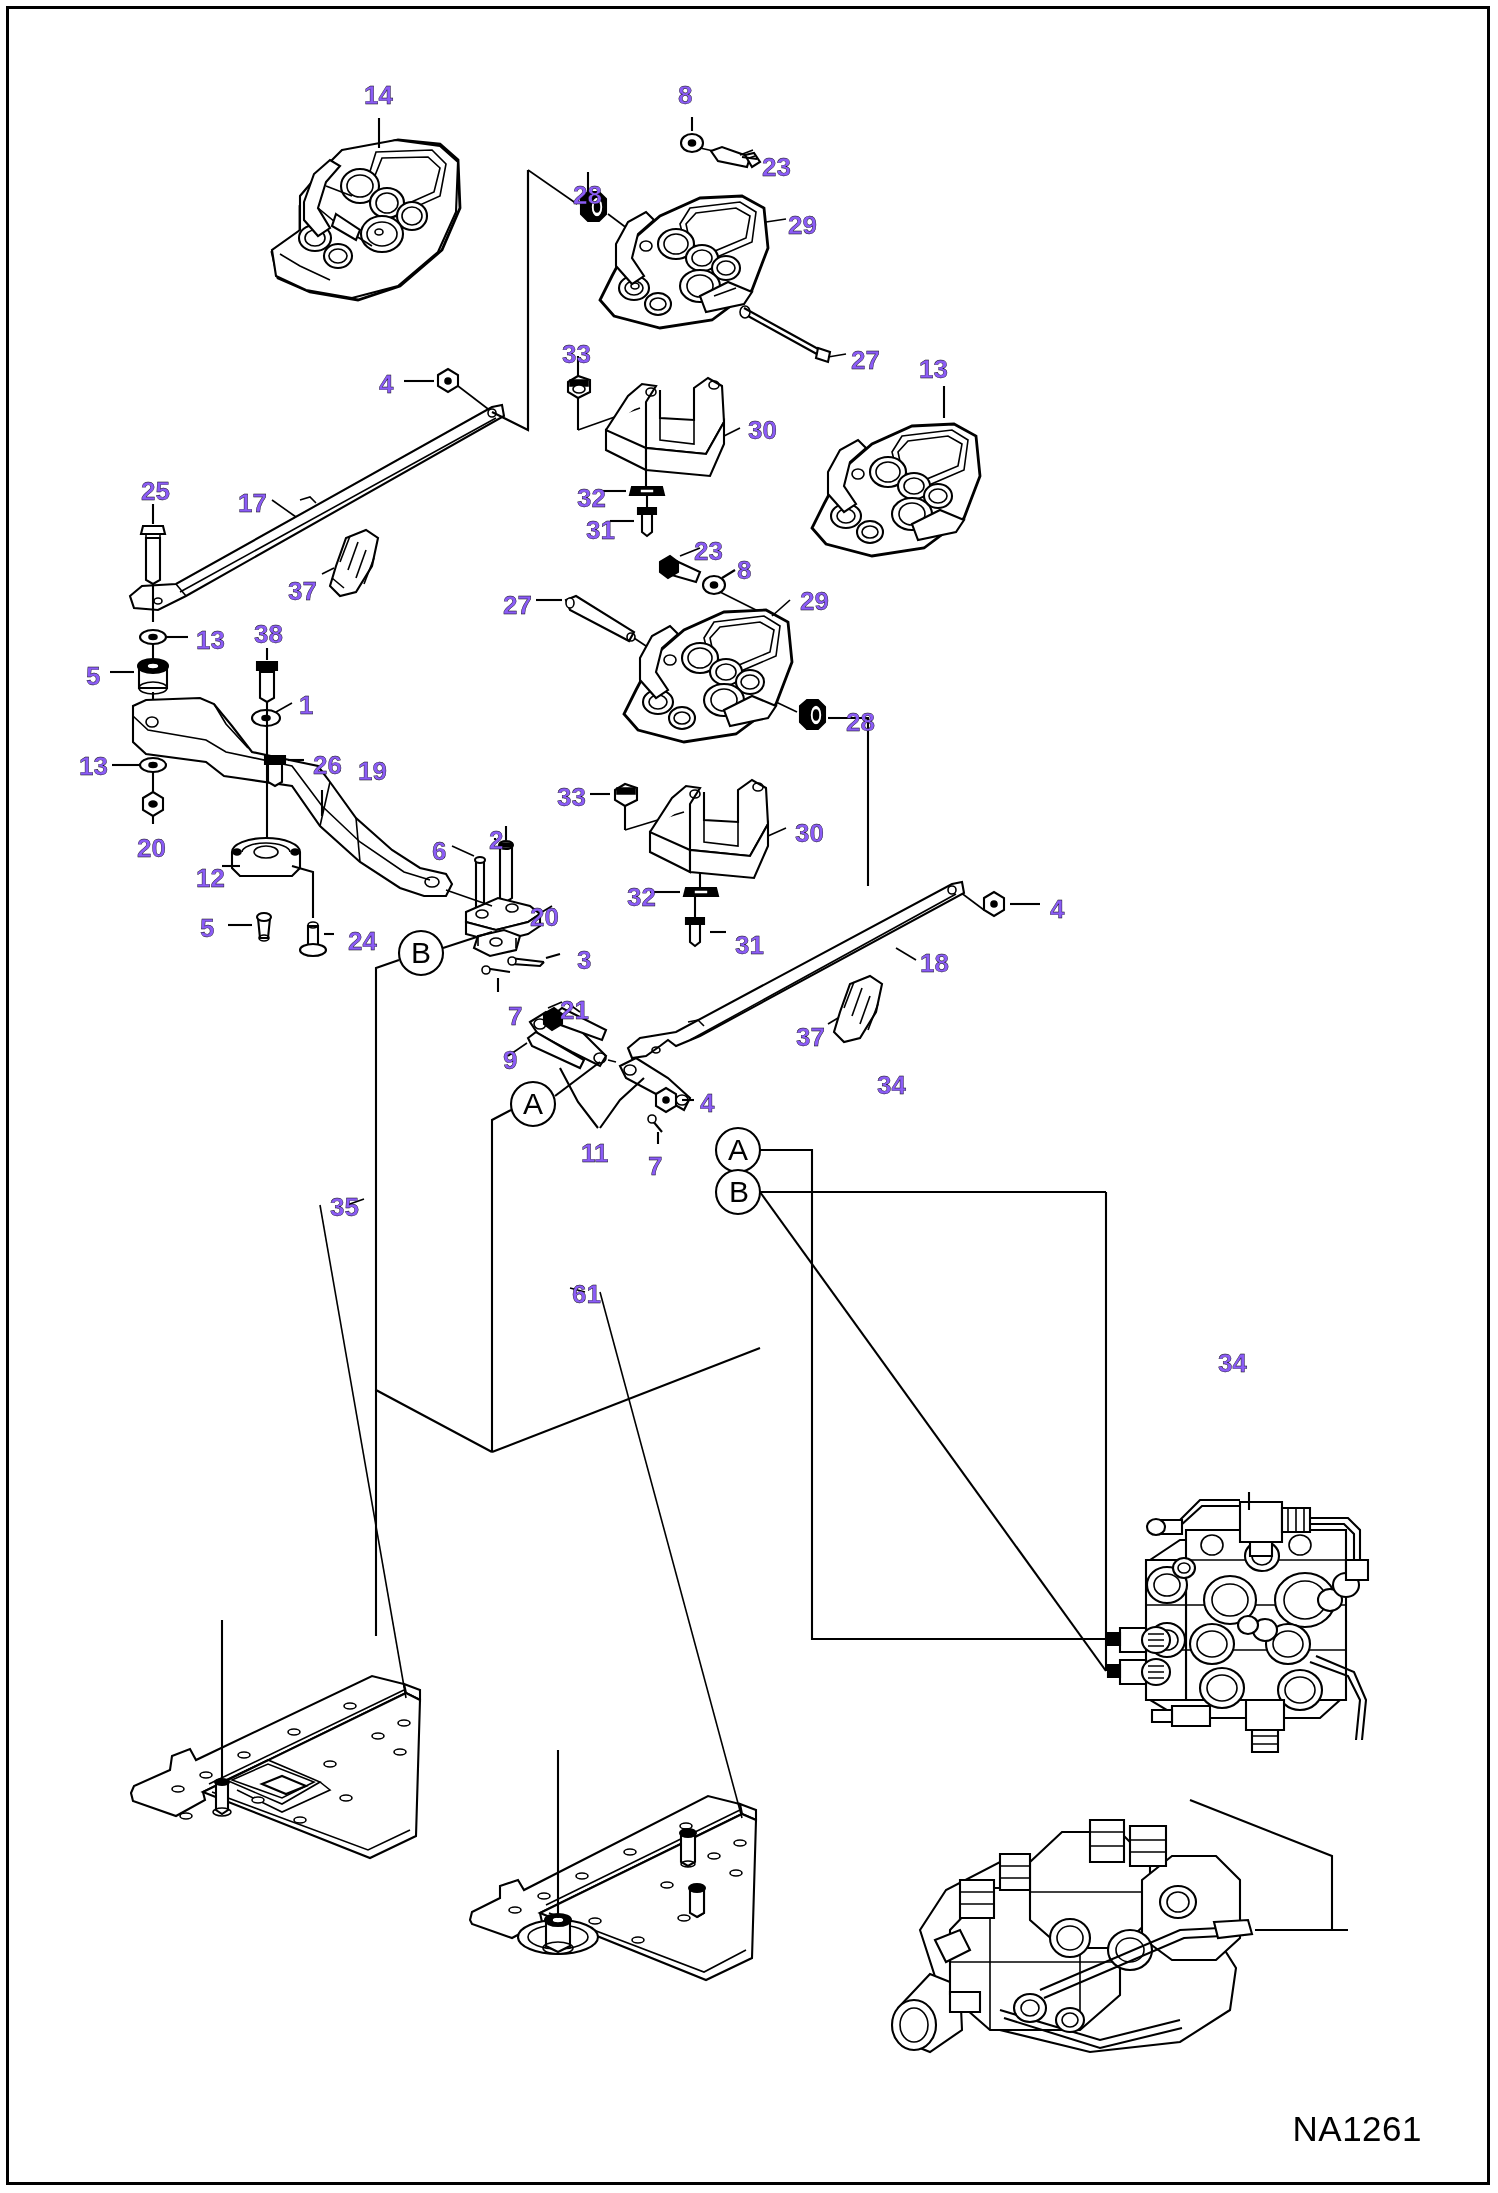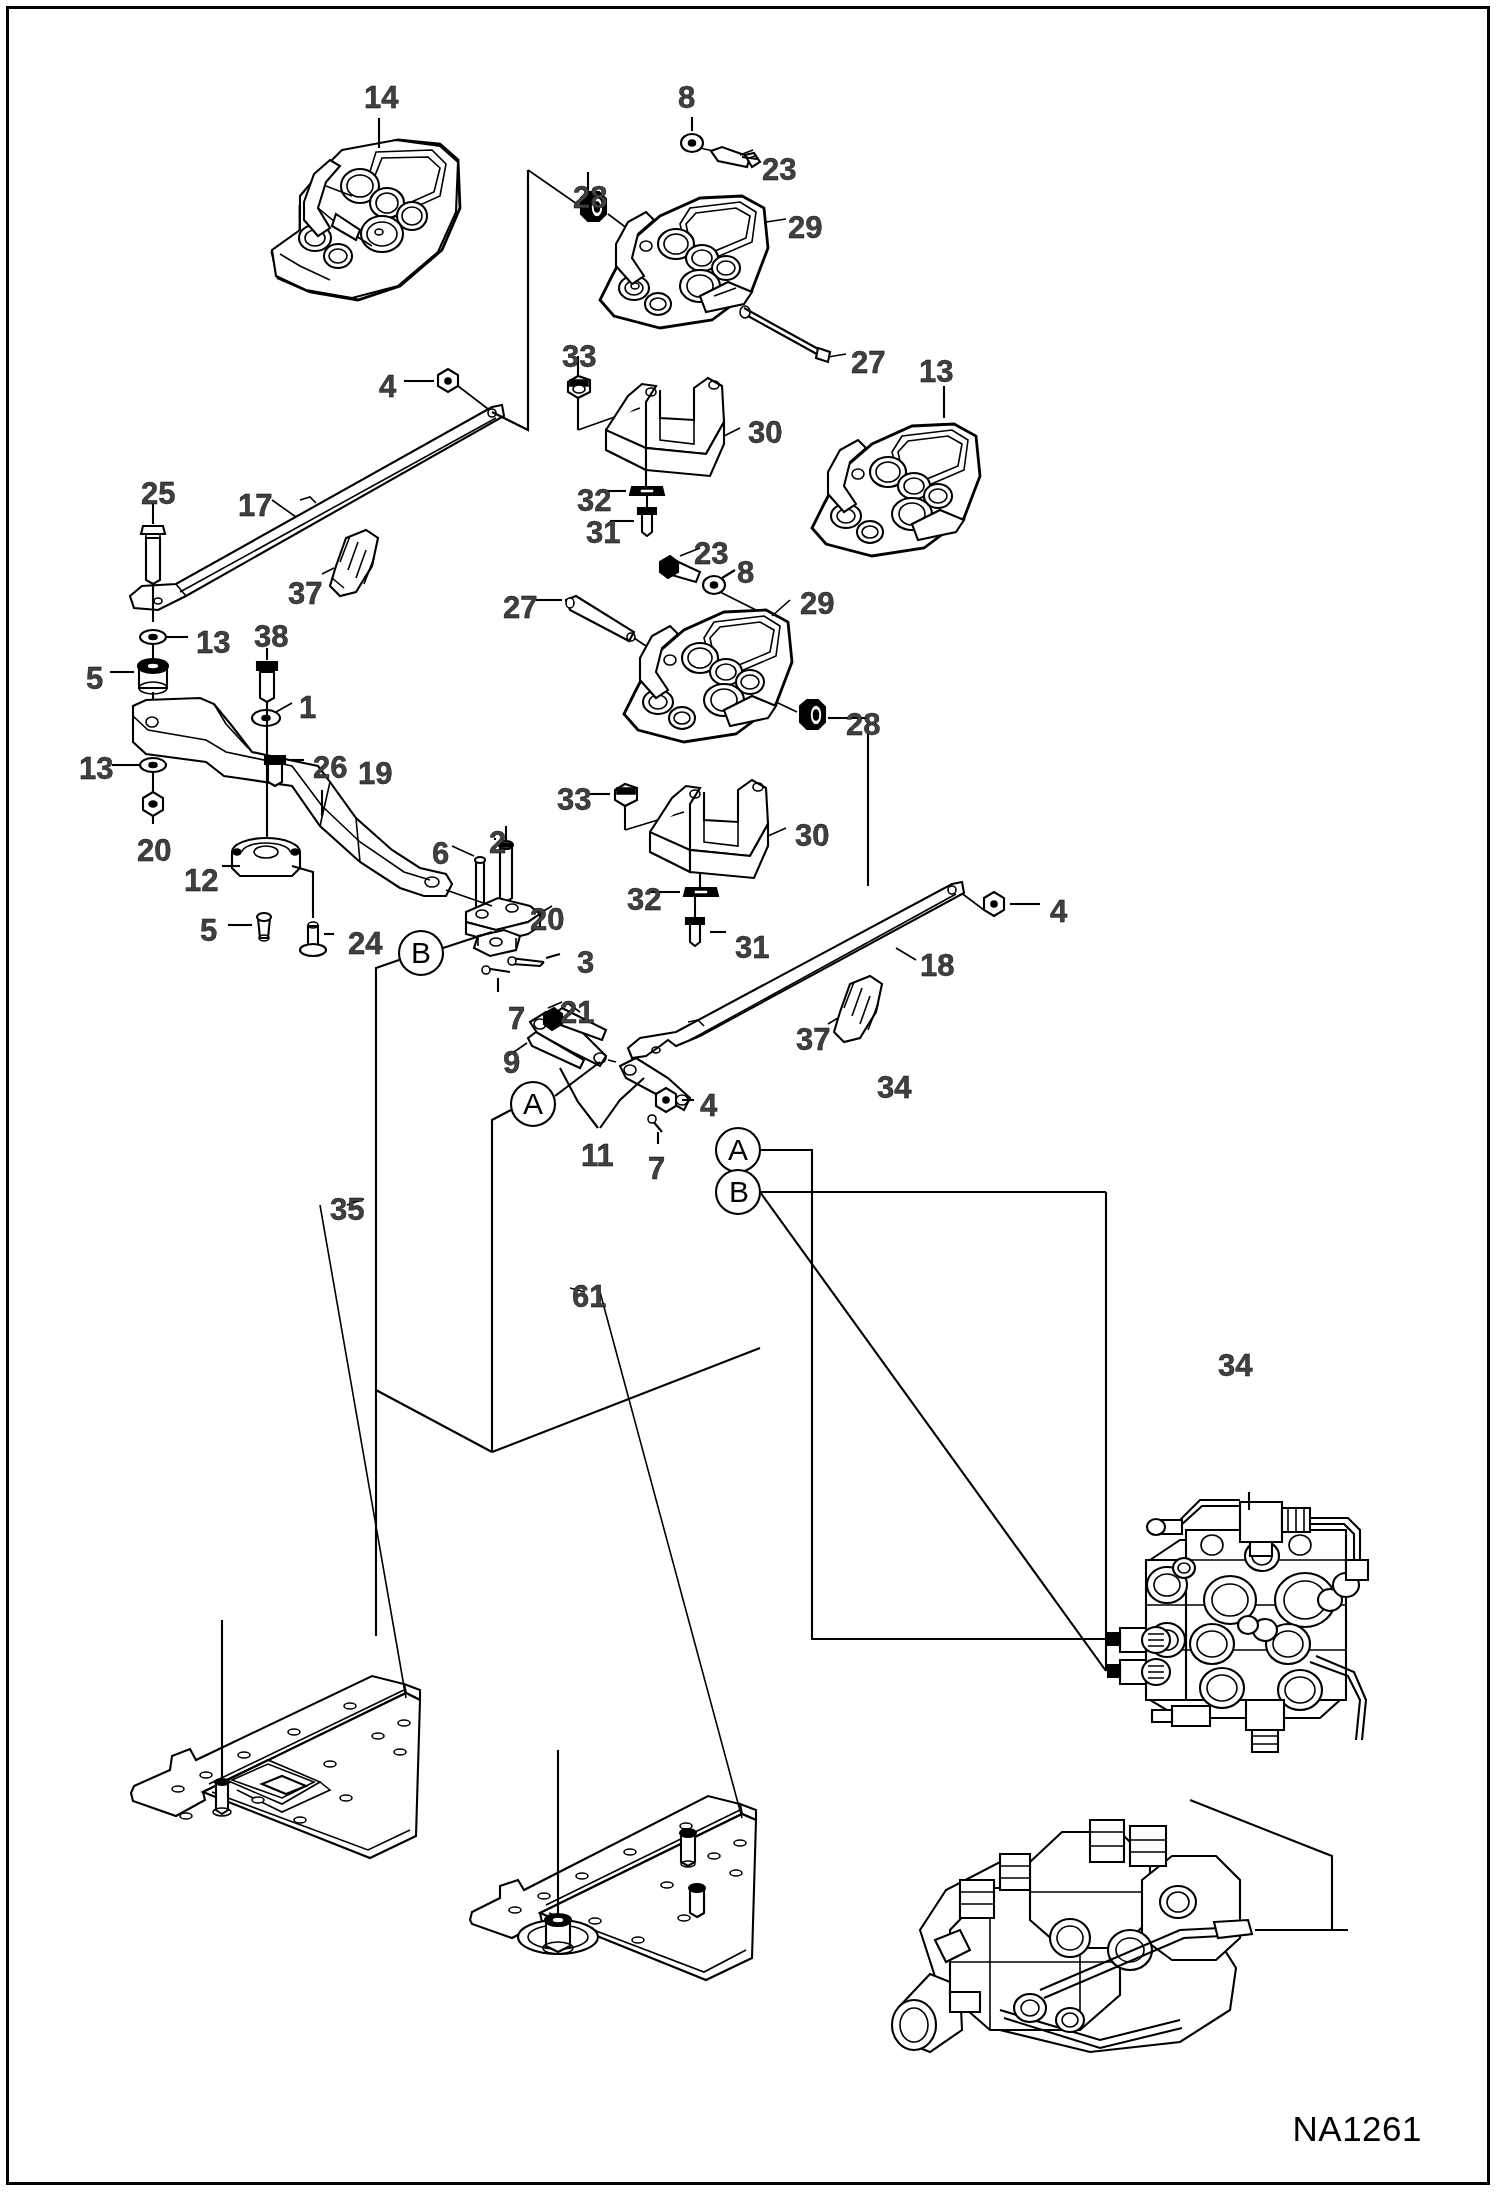--- a/index.html
+++ b/index.html
@@ -15,22 +15,22 @@
     position:absolute;left:6px;top:6px;
     width:1484px;height:2179px;
     border:3px solid #000;
     box-sizing:border-box;
   }
   #drawing{position:absolute;left:0;top:0;width:1498px;height:2193px;}
   .callout{
     position:absolute;
     font-family:"Liberation Sans",sans-serif;
     font-weight:bold;
-    font-size:31px;
-    color:#404040;
+    font-size:26px;
+    color:#8b5cf6;
     line-height:1;
     white-space:nowrap;
     -webkit-text-stroke:0.4px #000;
   }
   .ref-letter{
     position:absolute;
     font-family:"Liberation Sans",sans-serif;
     font-size:30px;
     color:#000;
     line-height:1;
@@ -759,21 +759,21 @@
     <span class="callout" style="left:299px;top:692px">1</span>
     <span class="callout" style="left:846px;top:709px">28</span>
     <span class="callout" style="left:79px;top:753px">13</span>
     <span class="callout" style="left:313px;top:752px">26</span>
     <span class="callout" style="left:358px;top:758px">19</span>
     <span class="callout" style="left:557px;top:784px">33</span>
     <span class="callout" style="left:795px;top:820px">30</span>
     <span class="callout" style="left:137px;top:835px">20</span>
     <span class="callout" style="left:489px;top:827px">2</span>
     <span class="callout" style="left:432px;top:838px">6</span>
-    <span class="callout" style="left:184px;top:865px">12</span>
+    <span class="callout" style="left:196px;top:865px">12</span>
     <span class="callout" style="left:627px;top:884px">32</span>
     <span class="callout" style="left:530px;top:904px">20</span>
     <span class="callout" style="left:200px;top:915px">5</span>
     <span class="callout" style="left:348px;top:928px">24</span>
     <span class="callout" style="left:577px;top:947px">3</span>
     <span class="callout" style="left:735px;top:932px">31</span>
     <span class="callout" style="left:1050px;top:896px">4</span>
     <span class="callout" style="left:920px;top:950px">18</span>
     <span class="callout" style="left:508px;top:1003px">7</span>
     <span class="callout" style="left:796px;top:1024px">37</span>

